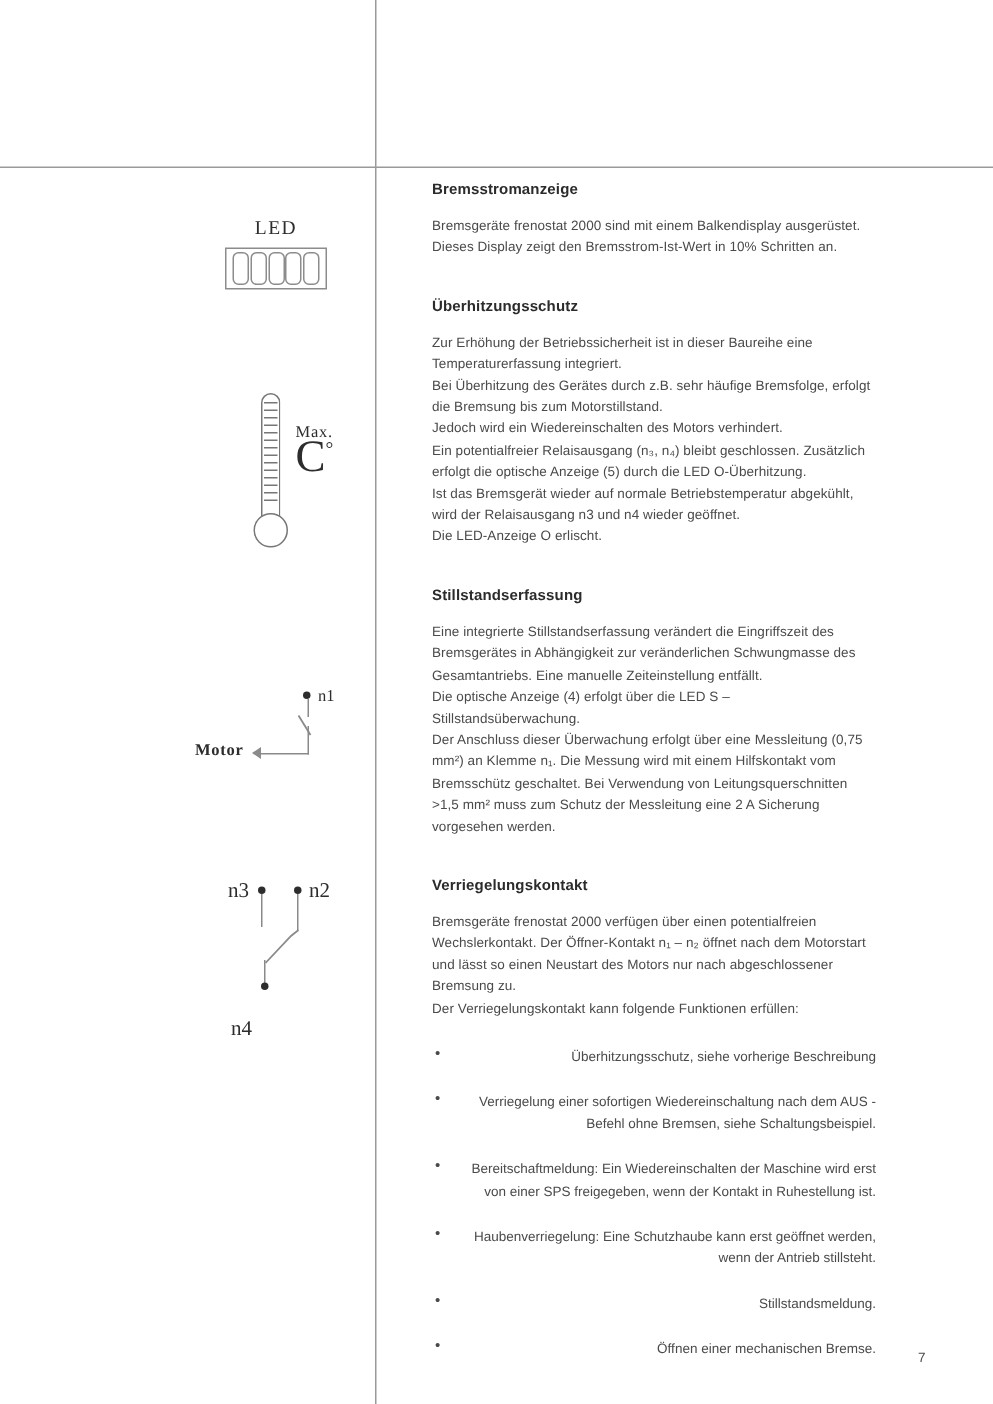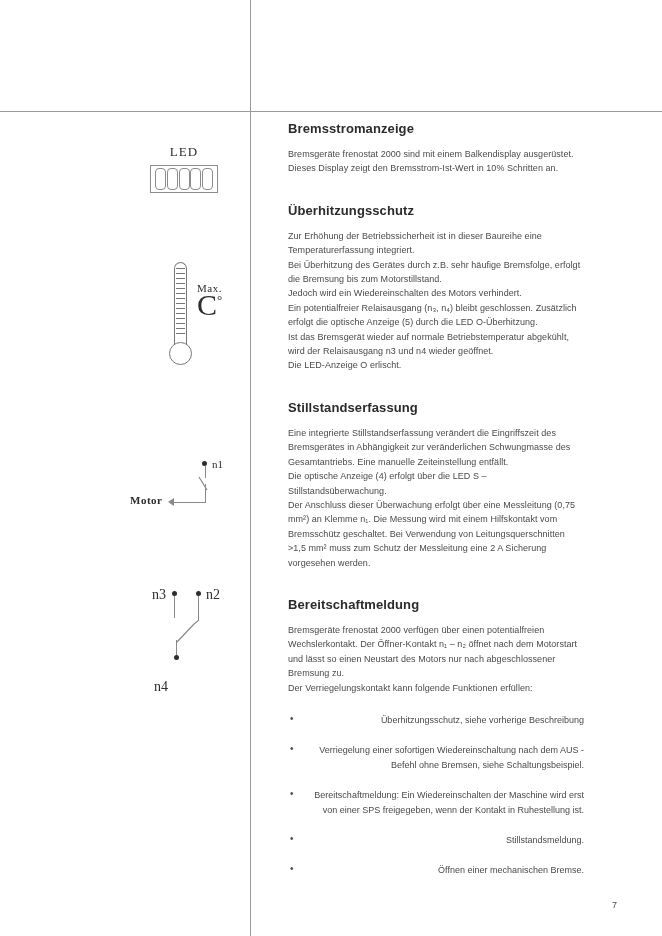--- a/index.html
+++ b/index.html
@@ -228,21 +228,21 @@
   }
 
   
   .content {
     position: absolute;
     left: 288px;
     top: 121px;
     width: 296px;
   }
   h2.section-head {
-    font-size: 13px;
+    font-size: 10px;
     font-weight: bold;
     color: #2b2b2b;
     margin: 0 0 11px 0;
     letter-spacing: 0.1px;
   }
   .para {
     font-size: 9px;
     line-height: 14.4px;
     color: #4a4a4a;
     margin: 0;
@@ -367,26 +367,27 @@
     <h2 class="section-head">Überhitzungsschutz</h2>
     <p class="para">Zur Erhöhung der Betriebssicherheit ist in dieser Baureihe eine Temperaturerfassung integriert.<br>Bei Überhitzung des Gerätes durch z.B. sehr häufige Bremsfolge, erfolgt die Bremsung bis zum Motorstillstand.<br>Jedoch wird ein Wiedereinschalten des Motors verhindert.<br>Ein potentialfreier Relaisausgang (n₃, n₄) bleibt geschlossen. Zusätzlich erfolgt die optische Anzeige (5) durch die LED O-Überhitzung.<br>Ist das Bremsgerät wieder auf normale Betriebstemperatur abgekühlt, wird der Relaisausgang n3 und n4 wieder geöffnet.<br>Die LED-Anzeige O erlischt.</p>
   </div>
 
   <div class="block">
     <h2 class="section-head">Stillstandserfassung</h2>
     <p class="para">Eine integrierte Stillstandserfassung verändert die Eingriffszeit des Bremsgerätes in Abhängigkeit zur veränderlichen Schwungmasse des Gesamtantriebs. Eine manuelle Zeiteinstellung entfällt.<br>Die optische Anzeige (4) erfolgt über die LED S – Stillstandsüberwachung.<br>Der Anschluss dieser Überwachung erfolgt über eine Messleitung (0,75 mm²) an Klemme n₁. Die Messung wird mit einem Hilfskontakt vom Bremsschütz geschaltet. Bei Verwendung von Leitungsquerschnitten &gt;1,5 mm² muss zum Schutz der Messleitung eine 2 A Sicherung vorgesehen werden.</p>
   </div>
 
   <div class="block">
-    <h2 class="section-head">Bereitschaftmeldung</h2>
+    <h2 class="section-head">Verriegelungskontakt</h2>
     <p class="para">Bremsgeräte frenostat 2000 verfügen über einen potentialfreien Wechslerkontakt. Der Öffner-Kontakt n₁ – n₂ öffnet nach dem Motorstart und lässt so einen Neustart des Motors nur nach abgeschlossener Bremsung zu.<br>Der Verriegelungskontakt kann folgende Funktionen erfüllen:</p>
     <ul class="bullets">
       <li>Überhitzungsschutz, siehe vorherige Beschreibung</li>
       <li>Verriegelung einer sofortigen Wiedereinschaltung nach dem AUS - Befehl ohne Bremsen, siehe Schaltungsbeispiel.</li>
       <li>Bereitschaftmeldung: Ein Wiedereinschalten der Maschine wird erst von einer SPS freigegeben, wenn der Kontakt in Ruhestellung ist.</li>
+      <li>Haubenverriegelung: Eine Schutzhaube kann erst geöffnet werden, wenn der Antrieb stillsteht.</li>
       <li>Stillstandsmeldung.</li>
       <li>Öffnen einer mechanischen Bremse.</li>
     </ul>
   </div>
 
 </div>
 
 <div class="page-number">7</div>
 
 </body></html>

